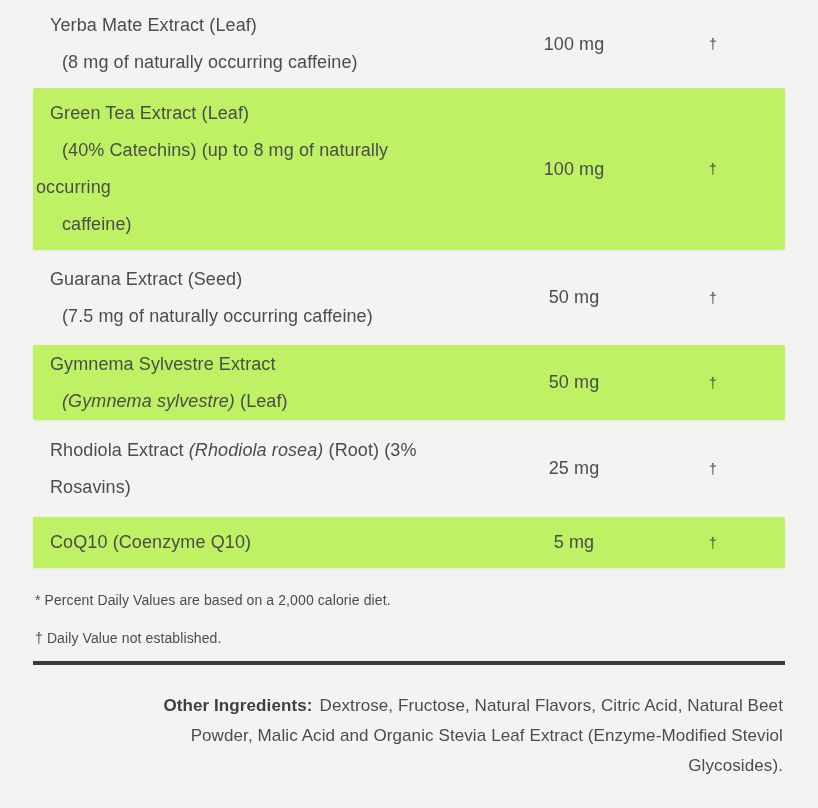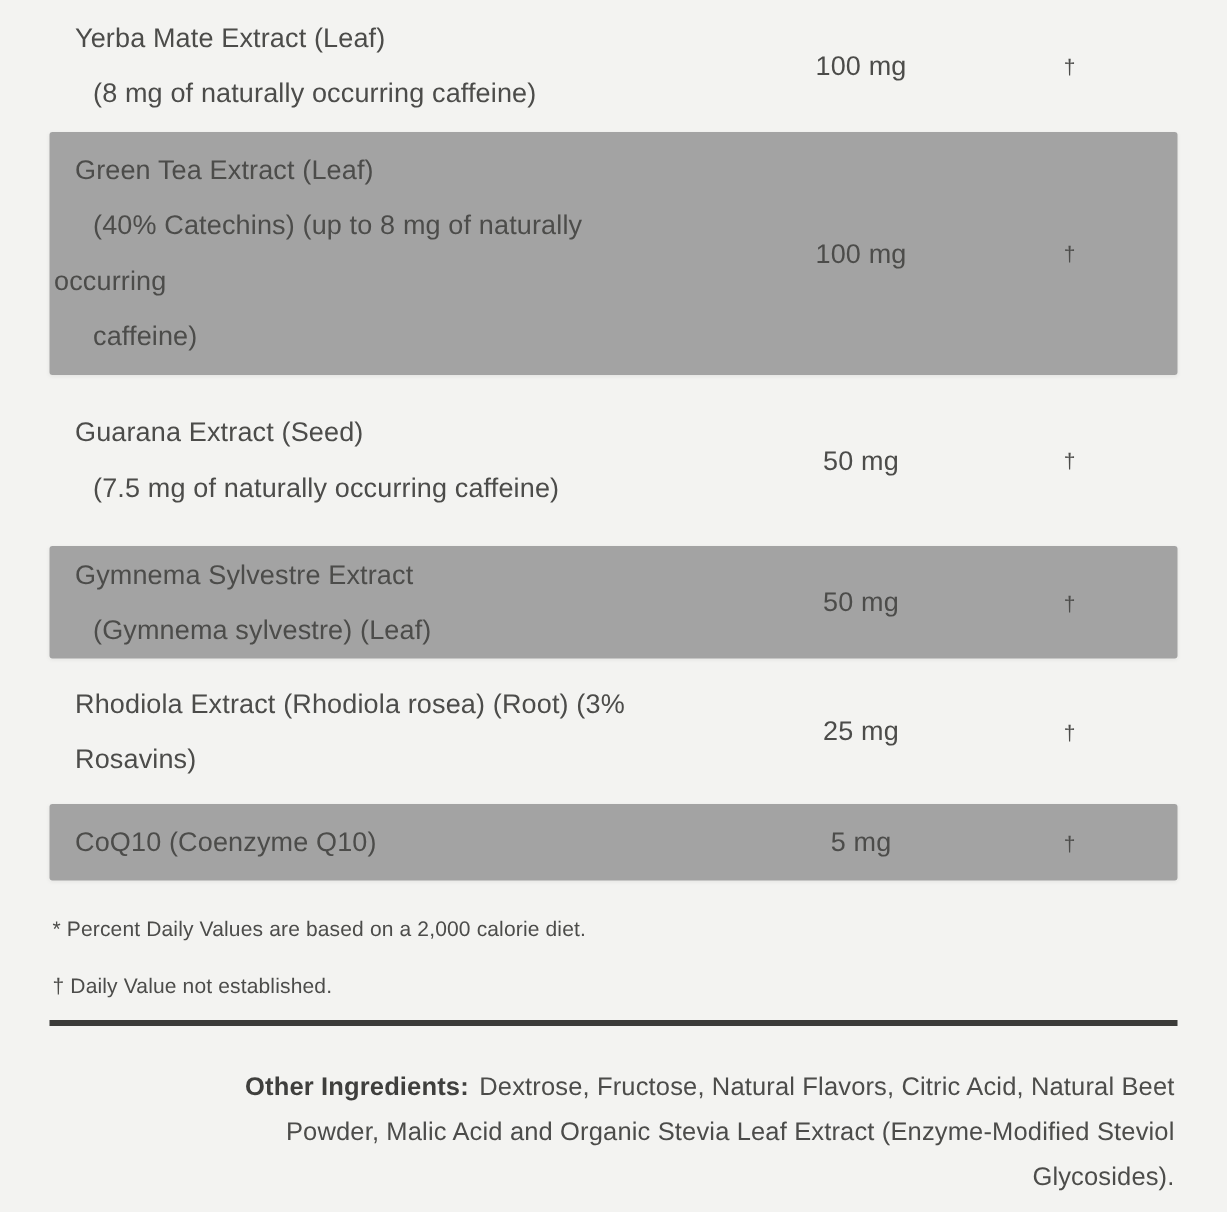--- a/index.html
+++ b/index.html
@@ -19,47 +19,47 @@
   .row { width: 818px; }
   .row-inner {
     width: 752px;
     margin: 0 auto;
     height: 100%;
     display: flex;
     align-items: center;
     box-sizing: border-box;
   }
   .row.highlight .row-inner {
-    background: #a3a3a3;
+    background: #bef264;
     border-radius: 2px;
     box-shadow: 0 1px 3px rgba(0,0,0,0.06);
   }
   .row:nth-child(1) { height: 88px; }
   .row:nth-child(2) { height: 162px; }
-  .row:nth-child(3) { height: 114px; }
+  .row:nth-child(3) { height: 95px; }
   .row:nth-child(4) { height: 75px; }
   .row:nth-child(5) { height: 97px; }
   .row:nth-child(6) { height: 51px; }
 
   .name-cell {
     flex: 0 0 460px;
     box-sizing: border-box;
     padding-left: 17px;
     overflow: visible;
   }
   .line {
     font-size: 18px;
     line-height: 37px;
     white-space: nowrap;
     letter-spacing: 0.1px;
   }
   .indent-base  { padding-left: 0; }
   .indent-sub   { padding-left: 12px; }
   .indent-flush { margin-left: -14px; }
-  .seg-italic   { }
+  .seg-italic   { font-style: italic; }
 
   .amount-cell {
     flex: 0 0 162px;
     text-align: center;
     font-size: 18px;
     letter-spacing: 0.1px;
   }
   .dv-cell {
     flex: 0 0 130px;
     box-sizing: border-box;

